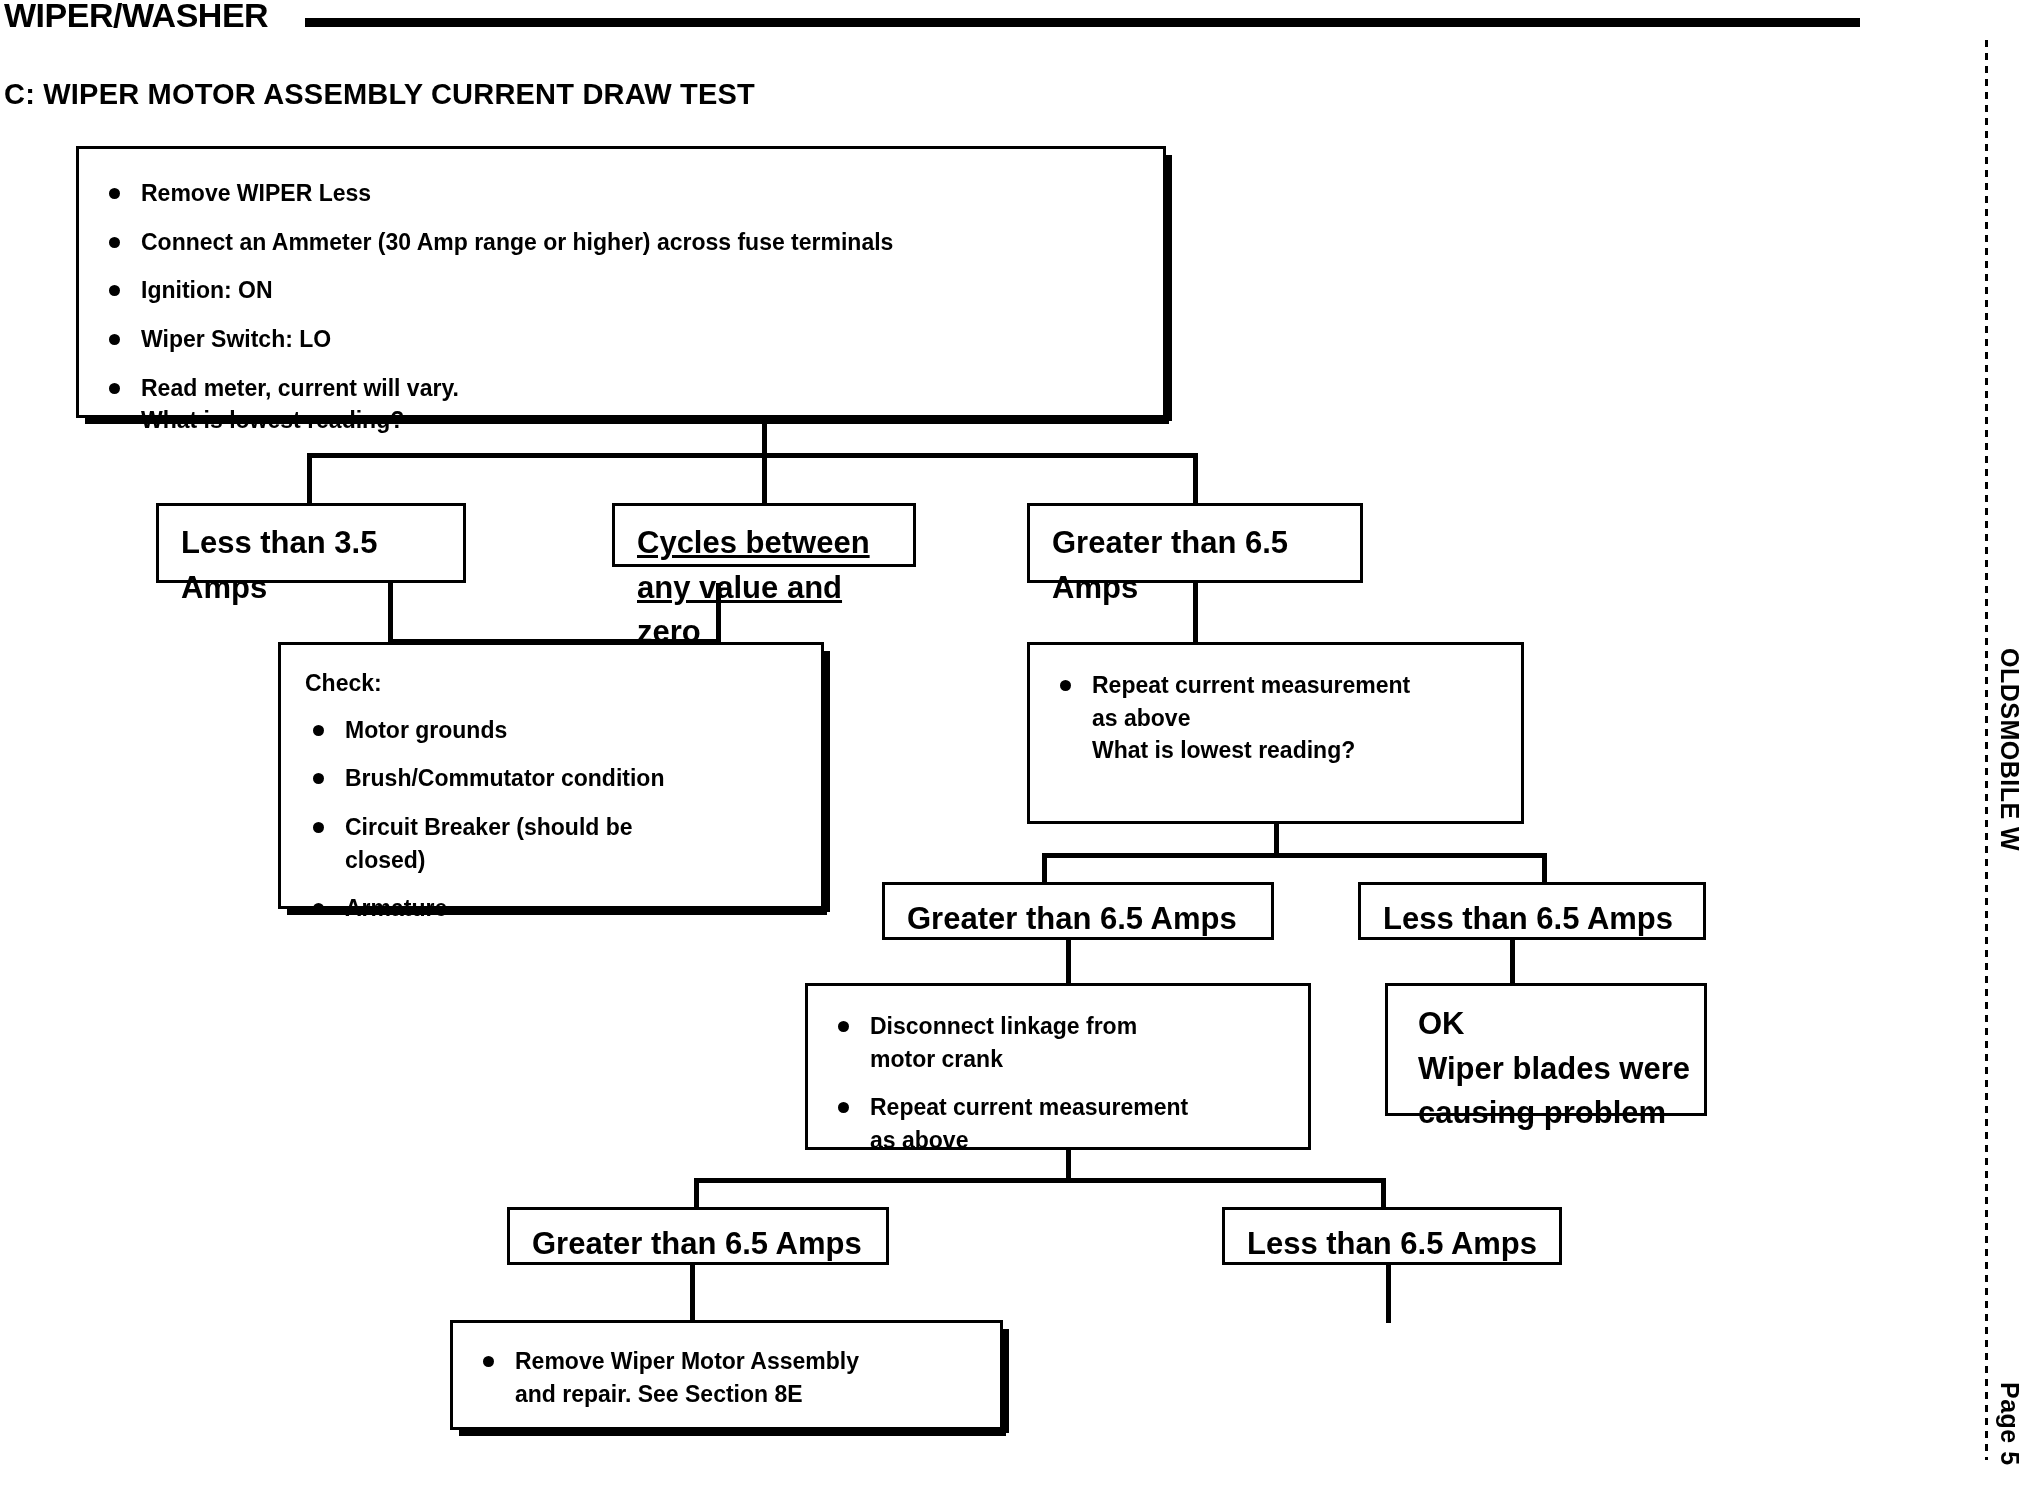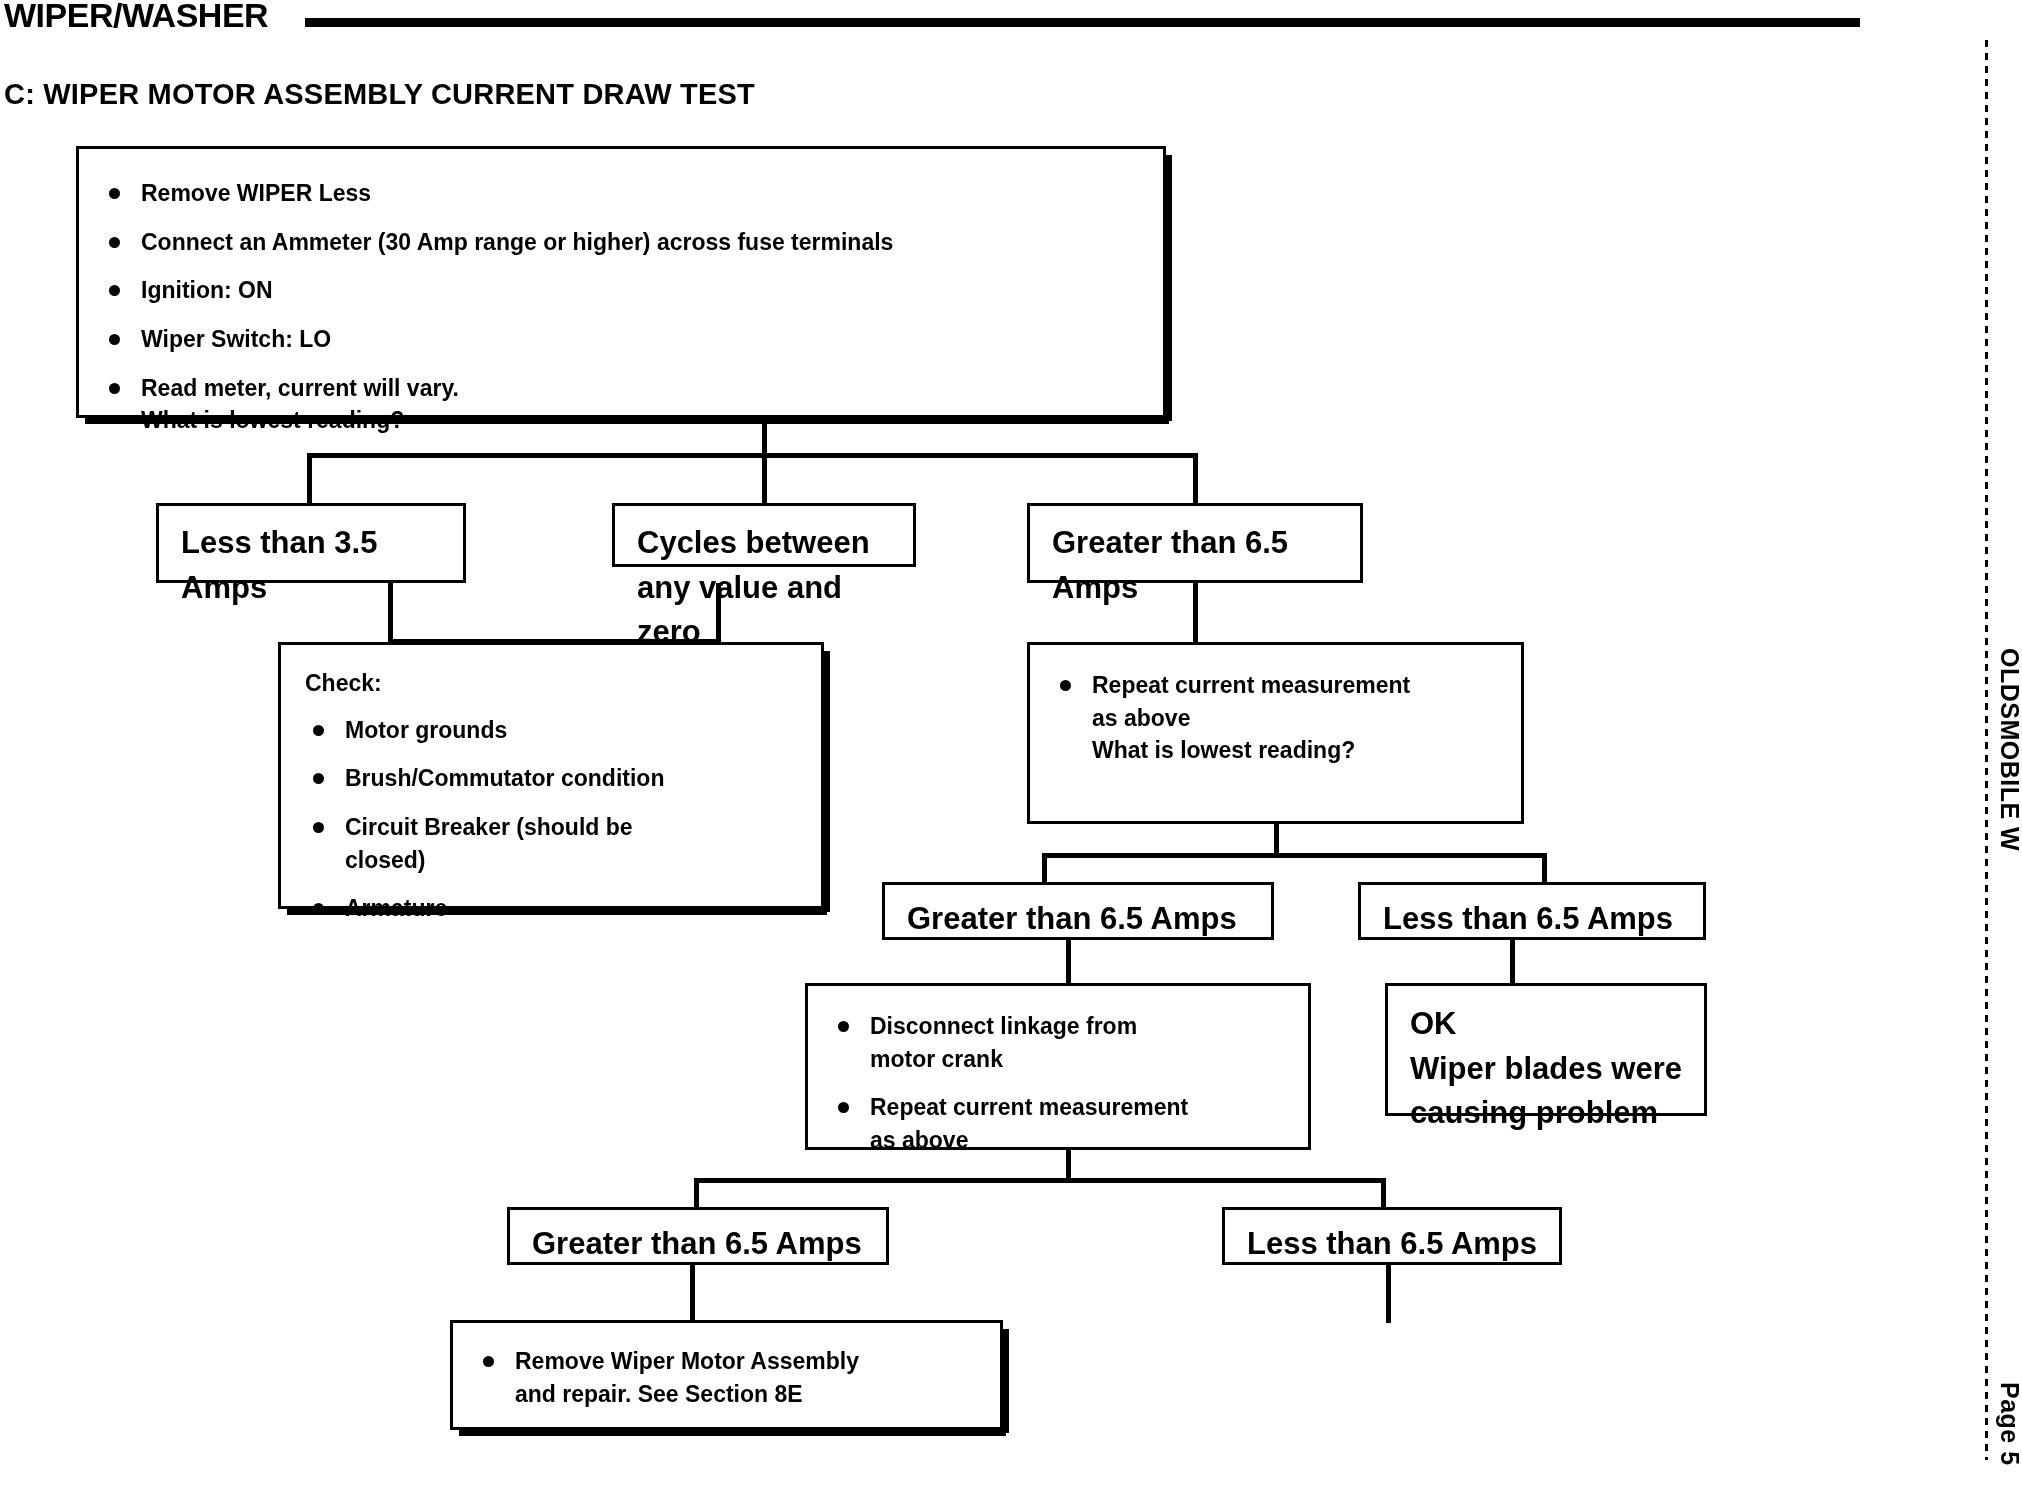--- a/index.html
+++ b/index.html
@@ -168,21 +168,21 @@
 
   <div class="ln" style="left:307px; top:453px; width:5px; height:52px;"></div>
   <div class="ln" style="left:762px; top:453px; width:5px; height:52px;"></div>
   <div class="ln" style="left:1193px; top:453px; width:5px; height:52px;"></div>
 
   <div class="box" style="left:156px; top:503px; width:310px; height:80px;">
     <div class="btxt" style="margin:15px 0 0 22px;">Less than 3.5
 Amps</div>
   </div>
 
-  <div class="box" style="left:612px; top:503px; width:304px; height:64px;">
+  <div class="box" style="left:612px; top:503px; width:304px; height:64px;text-decoration:underline;">
     <div class="btxt" style="margin:15px 0 0 22px;">Cycles between
 any value and zero</div>
   </div>
 
   <div class="box" style="left:1027px; top:503px; width:336px; height:80px;">
     <div class="btxt" style="margin:15px 0 0 22px;">Greater than 6.5
 Amps</div>
   </div>
 
   <div class="ln" style="left:388px; top:583px; width:5px; height:60px;"></div>
@@ -230,21 +230,21 @@
 
   <div class="box" style="left:805px; top:983px; width:506px; height:167px;">
     <ul class="bl" style="margin:24px 0 0 22px;">
       <li>Disconnect linkage from
 motor crank</li>
       <li>Repeat current measurement
 as above</li>
     </ul>
   </div>
 
-  <div class="box" style="left:1385px; top:983px; width:322px; height:133px;">
+  <div class="box" style="left:1385px; top:983px; width:322px; height:133px;padding-left:8px;">
     <div class="btxt" style="margin:16px 0 0 22px;">OK
 Wiper blades were
 causing problem</div>
   </div>
 
   <div class="ln" style="left:1066px; top:1150px; width:5px; height:32px;"></div>
   <div class="ln" style="left:694px; top:1178px; width:691px; height:5px;"></div>
   <div class="ln" style="left:694px; top:1178px; width:5px; height:38px;"></div>
   <div class="ln" style="left:1381px; top:1178px; width:5px; height:38px;"></div>
 

